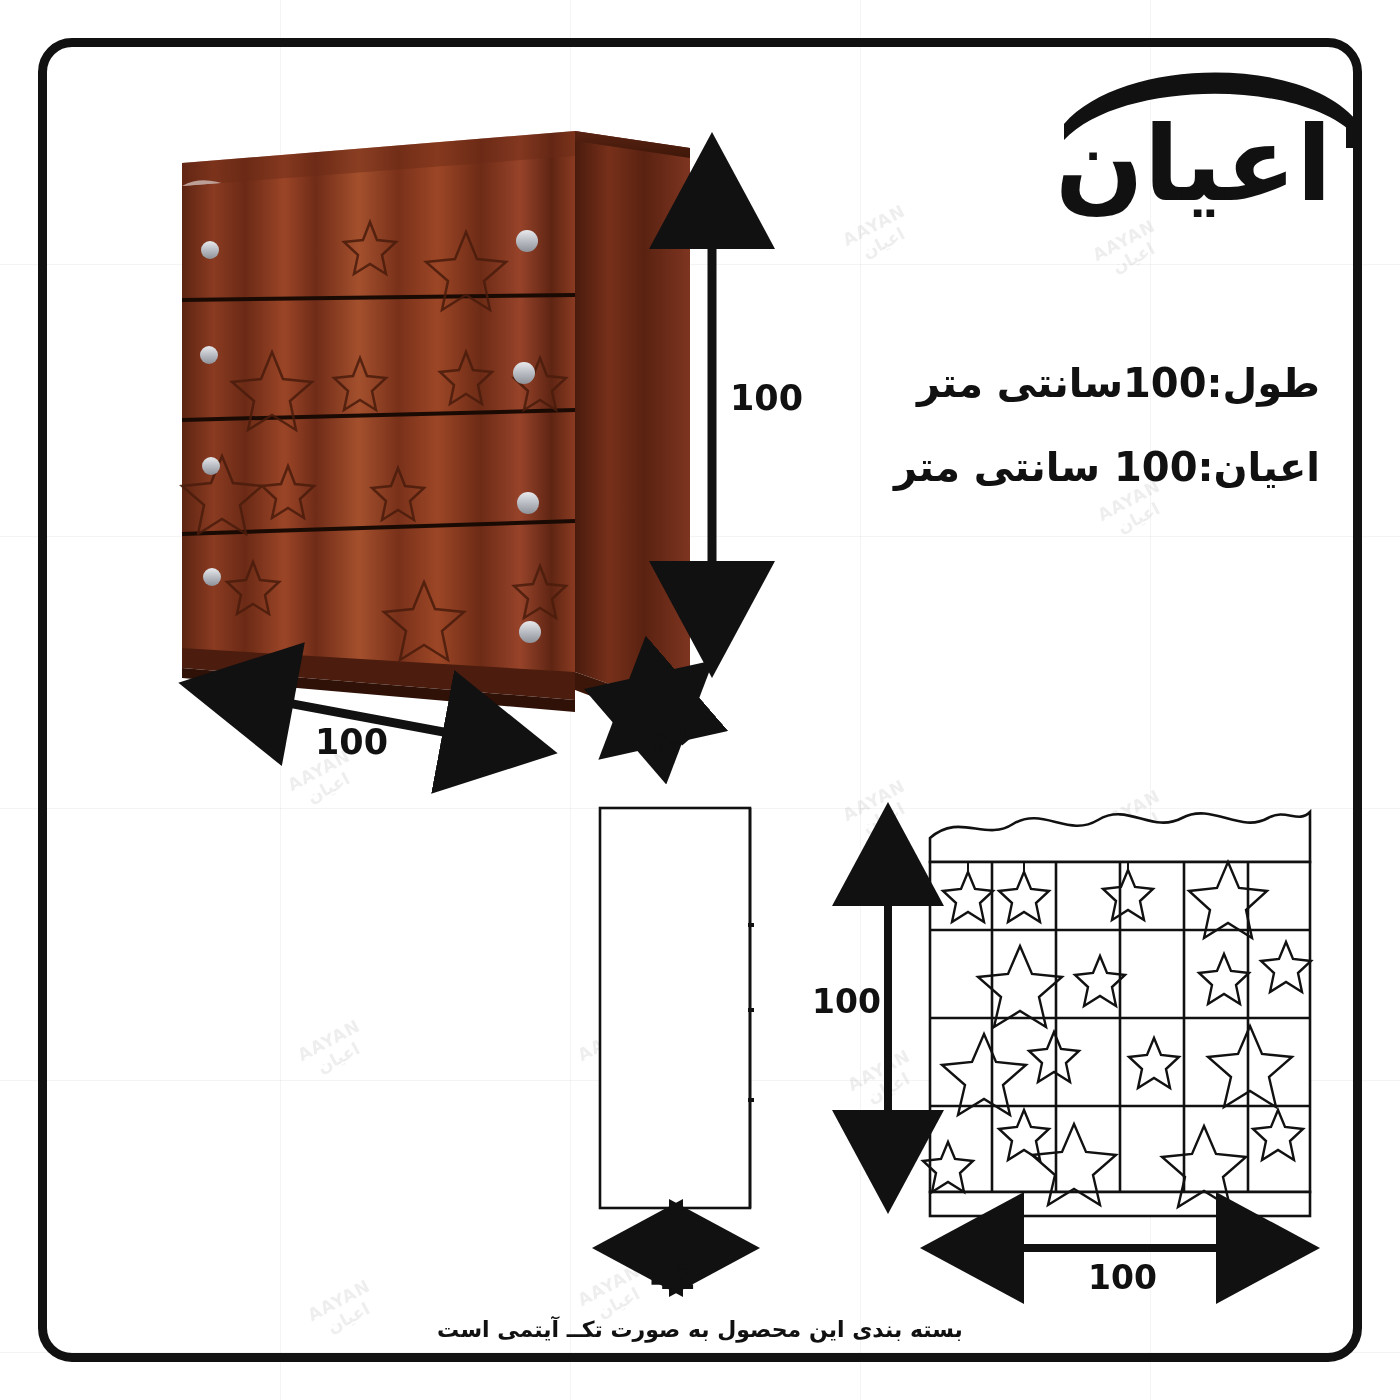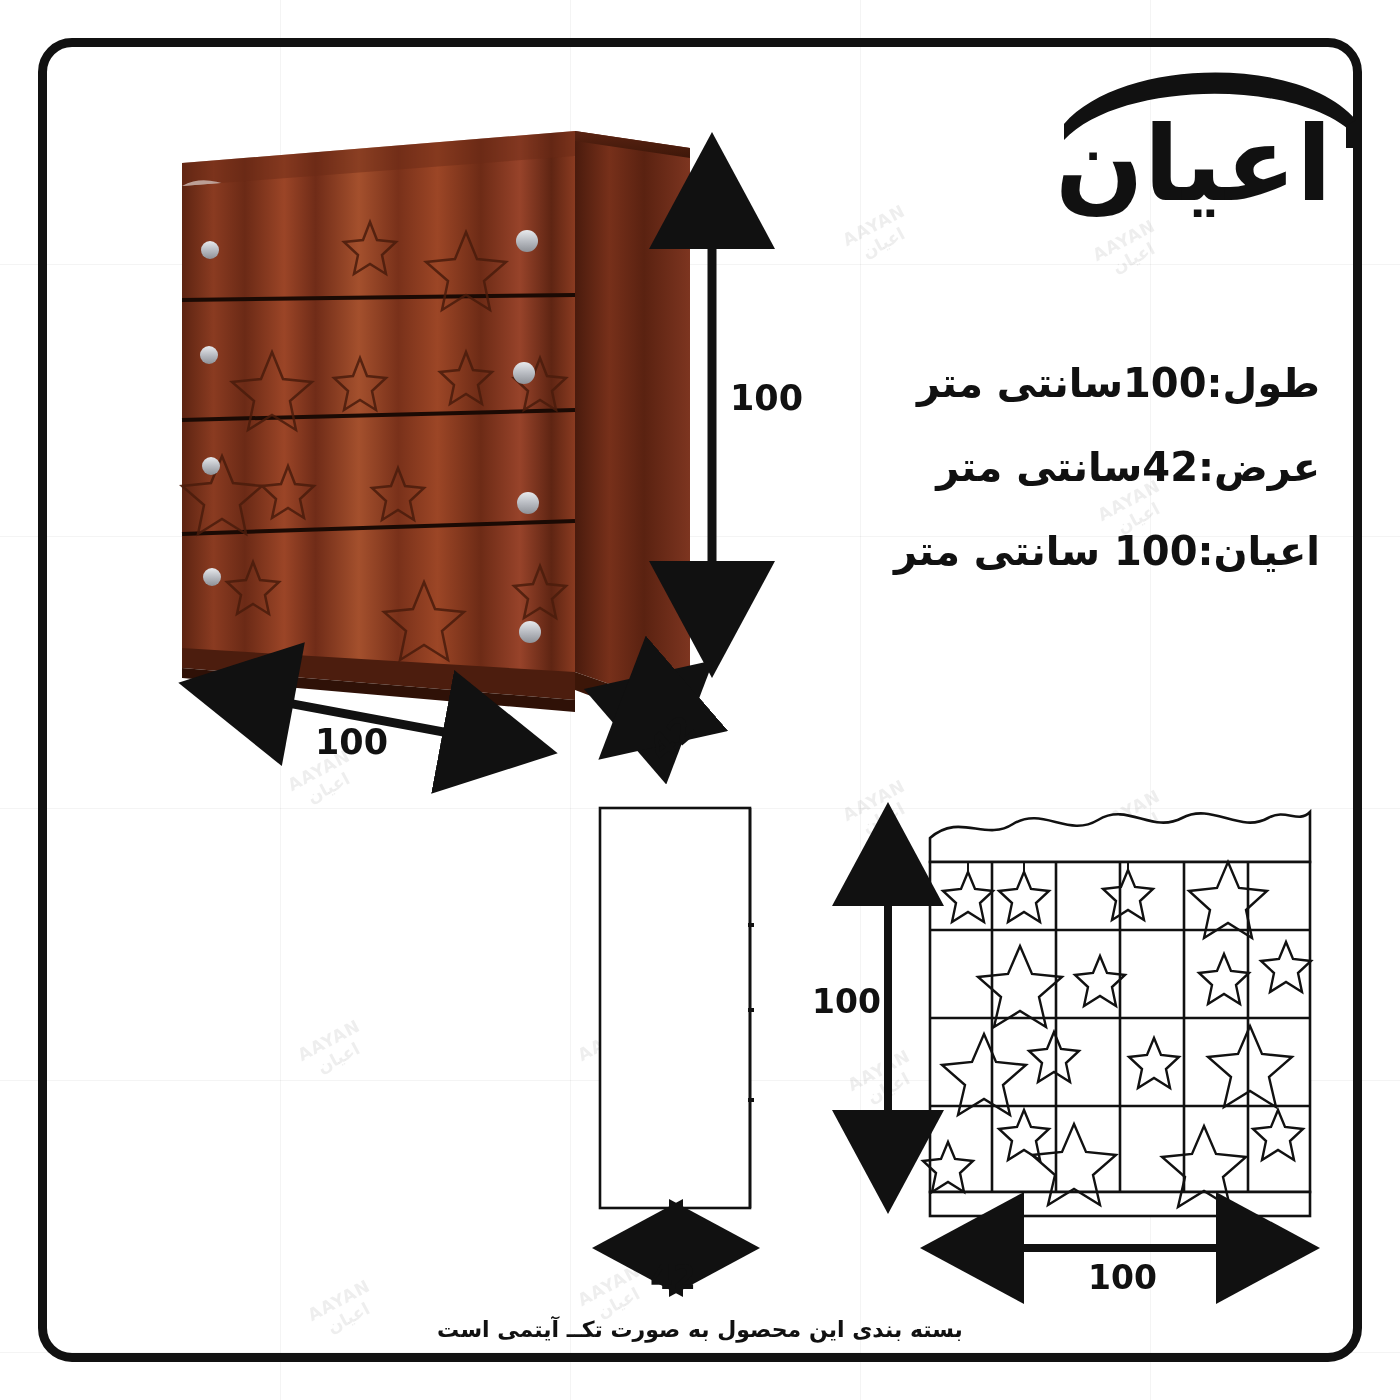--- a/index.html
+++ b/index.html
@@ -279,21 +279,20 @@
     <line x1="936" y1="1248" x2="1304" y2="1248" marker-start="url(#arrStart)" marker-end="url(#arrEnd)"></line>
   </g>
 </svg>
 
 <div class="logo">
   <div class="brand">اعیان</div>
 </div>
 
 <div class="specs">
   <div>طول:100سانتی متر</div>
-  <div>عرض:42سانتی متر</div>
   <div>اعیان:100 سانتی متر</div>
 </div>
 
 <div class="dim" style="left:730px;top:378px;">100</div>
 <div class="dim" style="left:315px;top:722px;">100</div>
 <div class="dim" style="left:648px;top:718px;transform:rotate(-40deg);">42</div>
 <div class="dim small" style="left:812px;top:982px;">100</div>
 <div class="dim small" style="left:650px;top:1258px;">42</div>
 <div class="dim small" style="left:1088px;top:1258px;">100</div>
 

